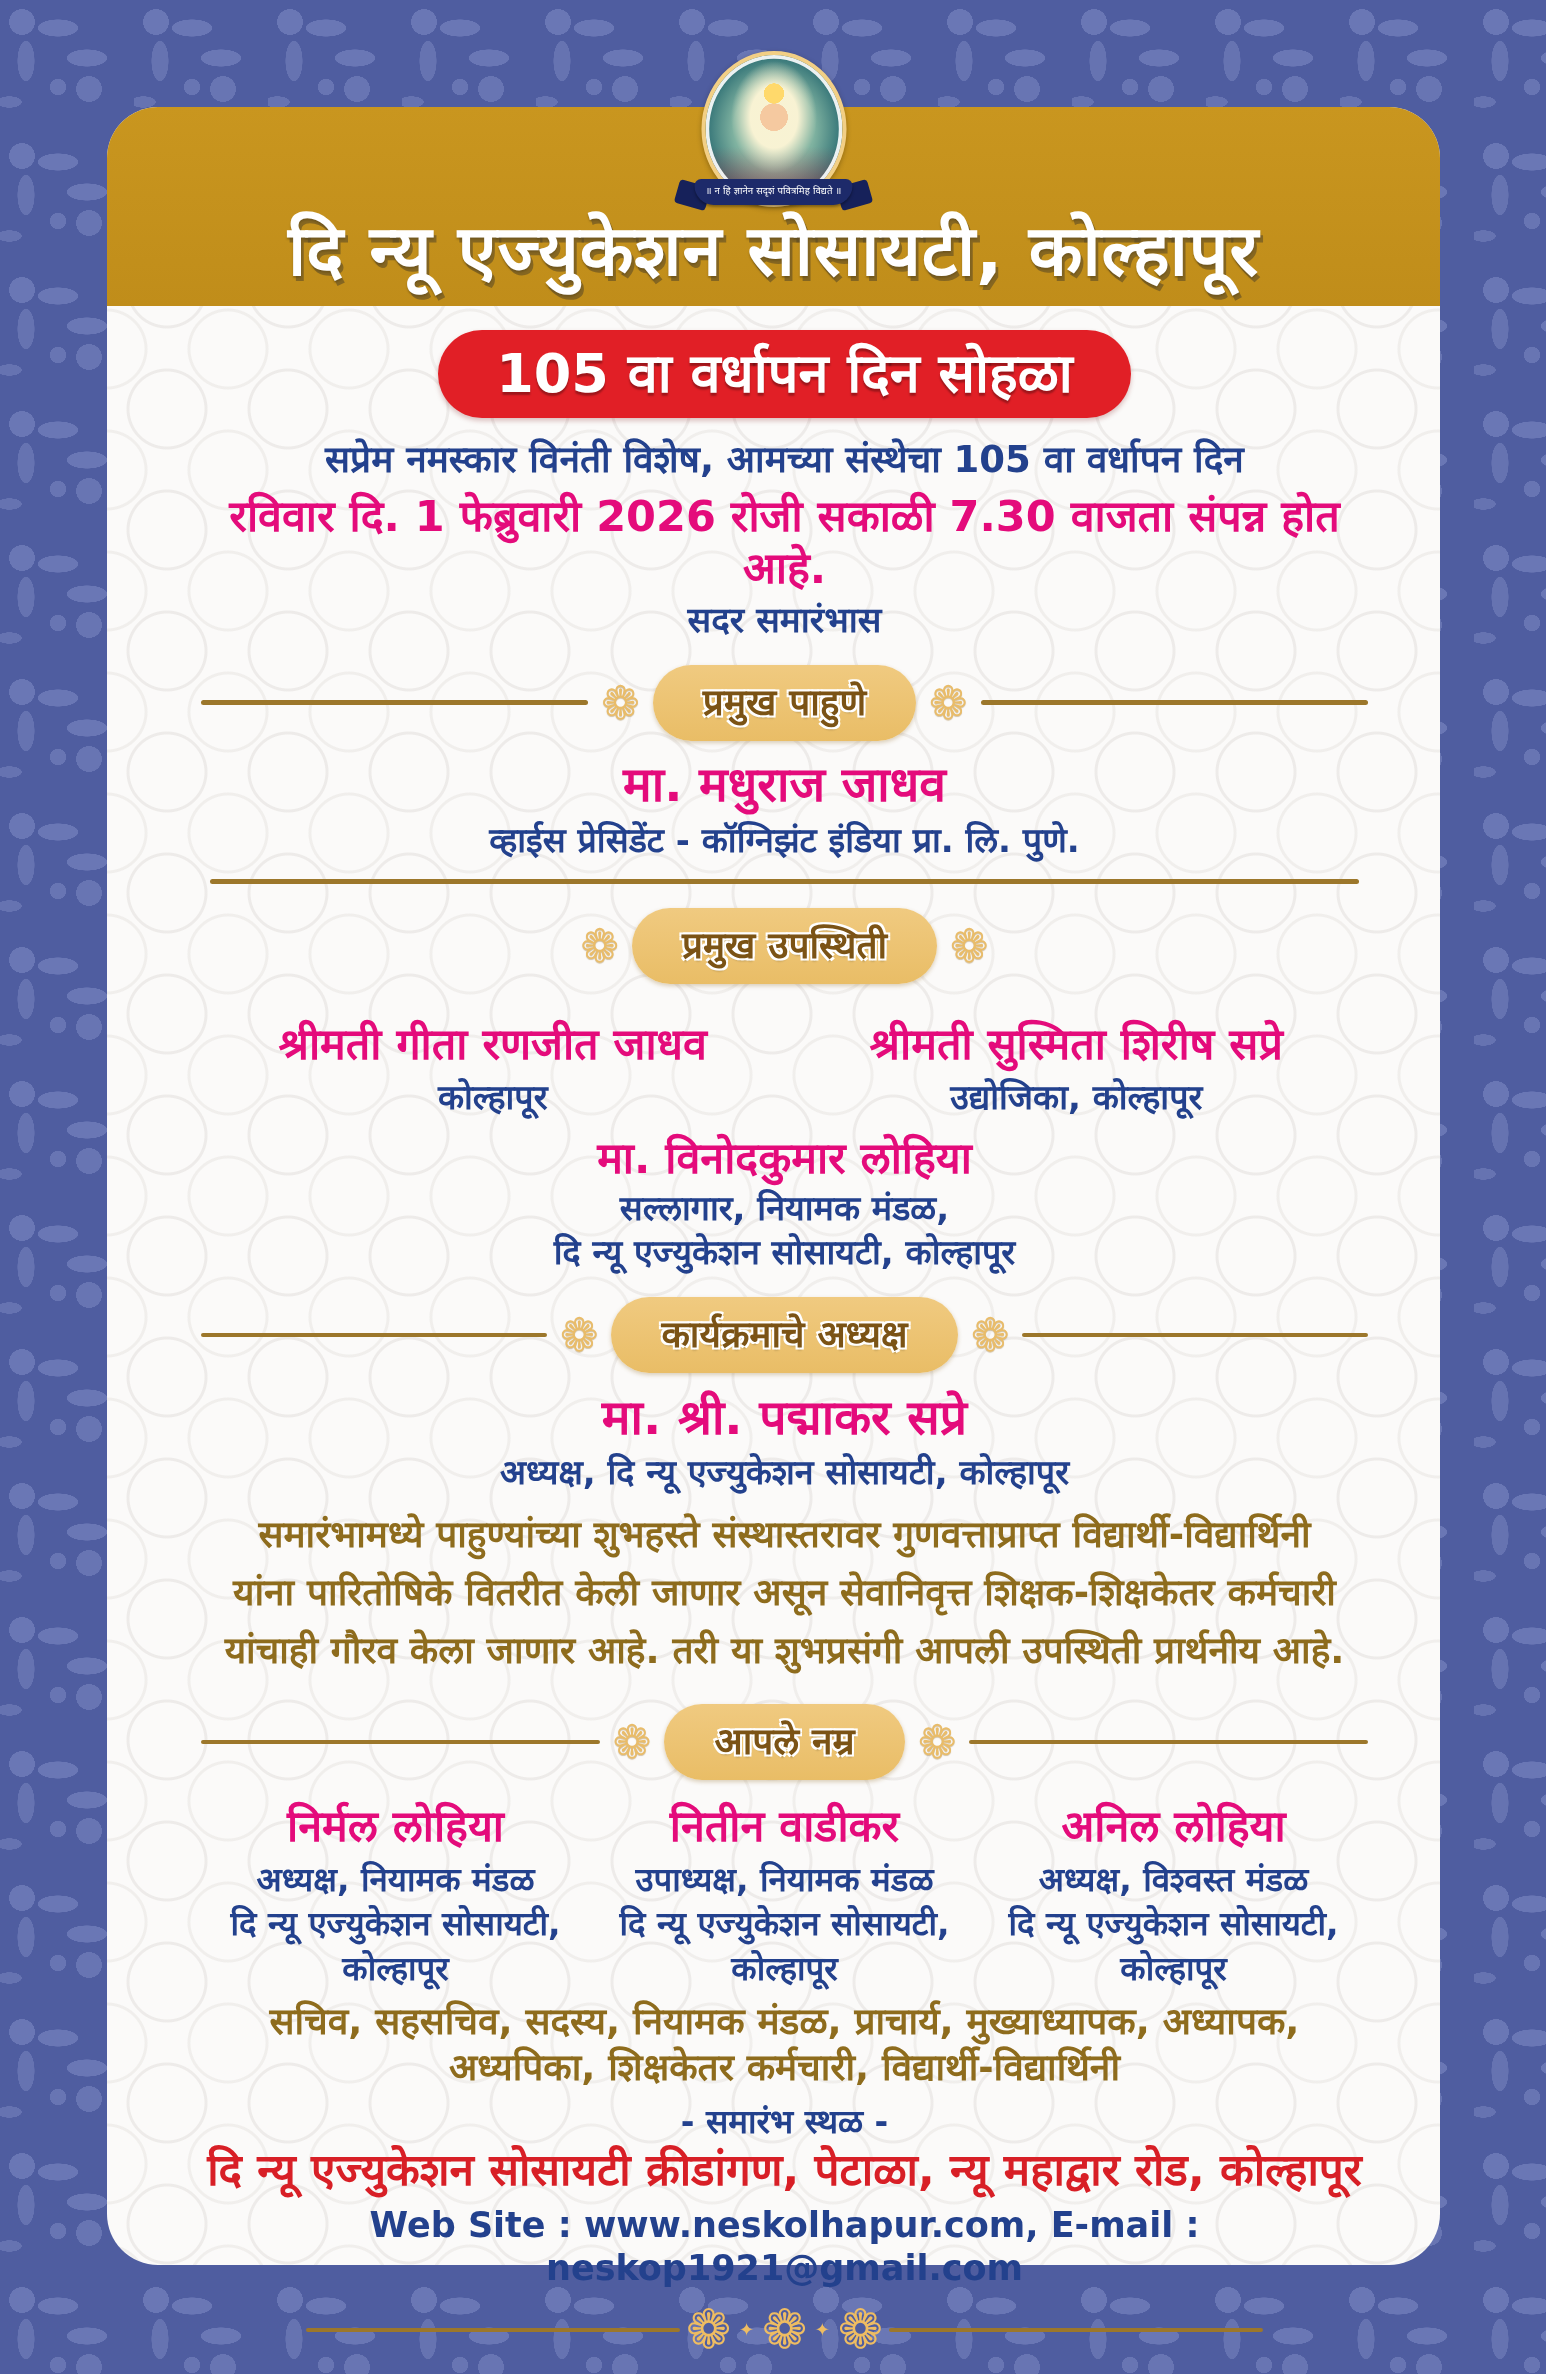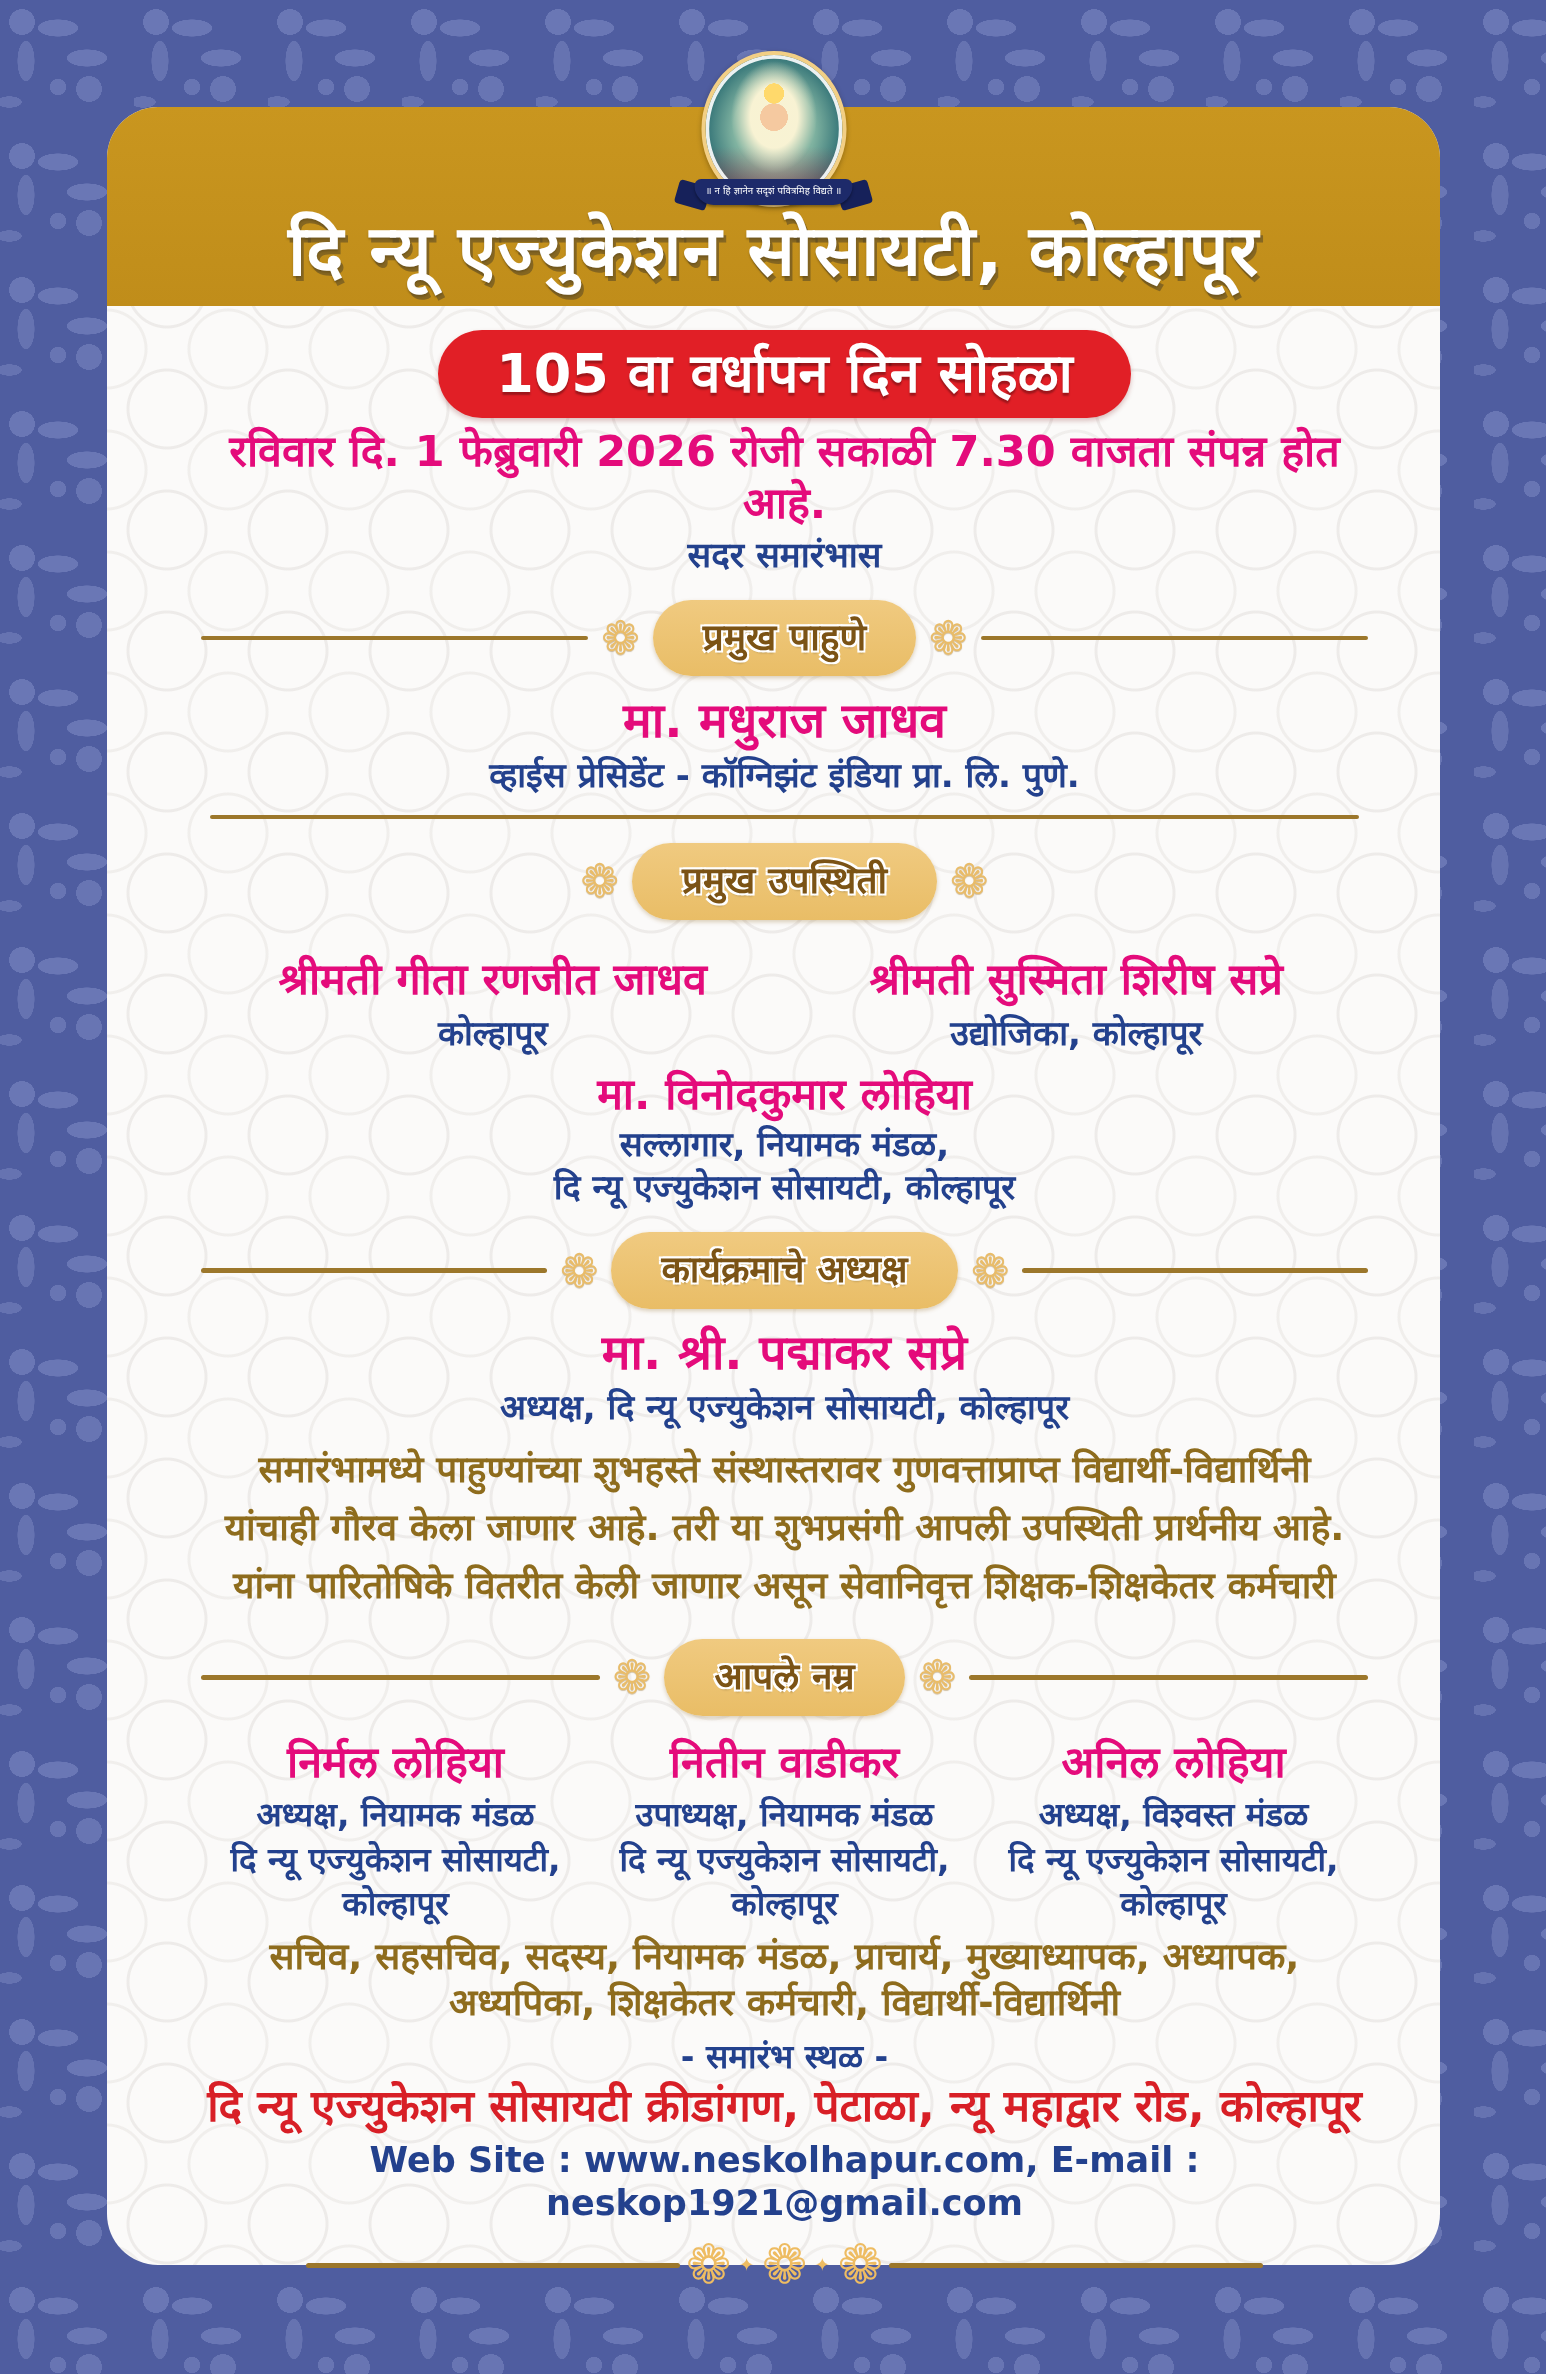--- a/index.html
+++ b/index.html
@@ -144,20 +144,21 @@
         <div class="ribbon-bar">॥ न हि ज्ञानेन सदृशं पवित्रमिह विद्यते ॥</div>
       </div>
     </div>
 
     <div class="content">
 
       <div class="red-pill">
         <span>105 वा वर्धापन दिन सोहळा</span>
       </div>
 
+      <div class="intro1 t-navy">सप्रेम नमस्कार विनंती विशेष, आमच्या संस्थेचा 105 वा वर्धापन दिन</div>
       <div class="intro2 t-pink">रविवार दि. 1 फेब्रुवारी 2026 रोजी सकाळी 7.30 वाजता संपन्न होत आहे.</div>
       <div class="intro3 t-navy">सदर समारंभास</div>
 
       <div class="sec-header">
         <span class="rule"></span>
         <span class="flourish">❁</span>
         <span class="pill"><span>प्रमुख पाहुणे</span></span>
         <span class="flourish mirror">❁</span>
         <span class="rule"></span>
       </div>
@@ -194,22 +195,22 @@
         <span class="flourish">❁</span>
         <span class="pill"><span>कार्यक्रमाचे अध्यक्ष</span></span>
         <span class="flourish mirror">❁</span>
         <span class="rule"></span>
       </div>
       <div class="gname t-pink">मा. श्री. पद्माकर सप्रे</div>
       <div class="desig t-navy">अध्यक्ष, दि न्यू एज्युकेशन सोसायटी, कोल्हापूर</div>
 
       <div class="note t-brown">
         <div>समारंभामध्ये पाहुण्यांच्या शुभहस्ते संस्थास्तरावर गुणवत्ताप्राप्त विद्यार्थी-विद्यार्थिनी</div>
+        <div>यांना पारितोषिके वितरीत केली जाणार असून सेवानिवृत्त शिक्षक-शिक्षकेतर कर्मचारी</div>
         <div>यांचाही गौरव केला जाणार आहे. तरी या शुभप्रसंगी आपली उपस्थिती प्रार्थनीय आहे.</div>
-        <div>यांना पारितोषिके वितरीत केली जाणार असून सेवानिवृत्त शिक्षक-शिक्षकेतर कर्मचारी</div>
       </div>
 
       <div class="sec-header">
         <span class="rule"></span>
         <span class="flourish">❁</span>
         <span class="pill"><span>आपले नम्र</span></span>
         <span class="flourish mirror">❁</span>
         <span class="rule"></span>
       </div>
 

